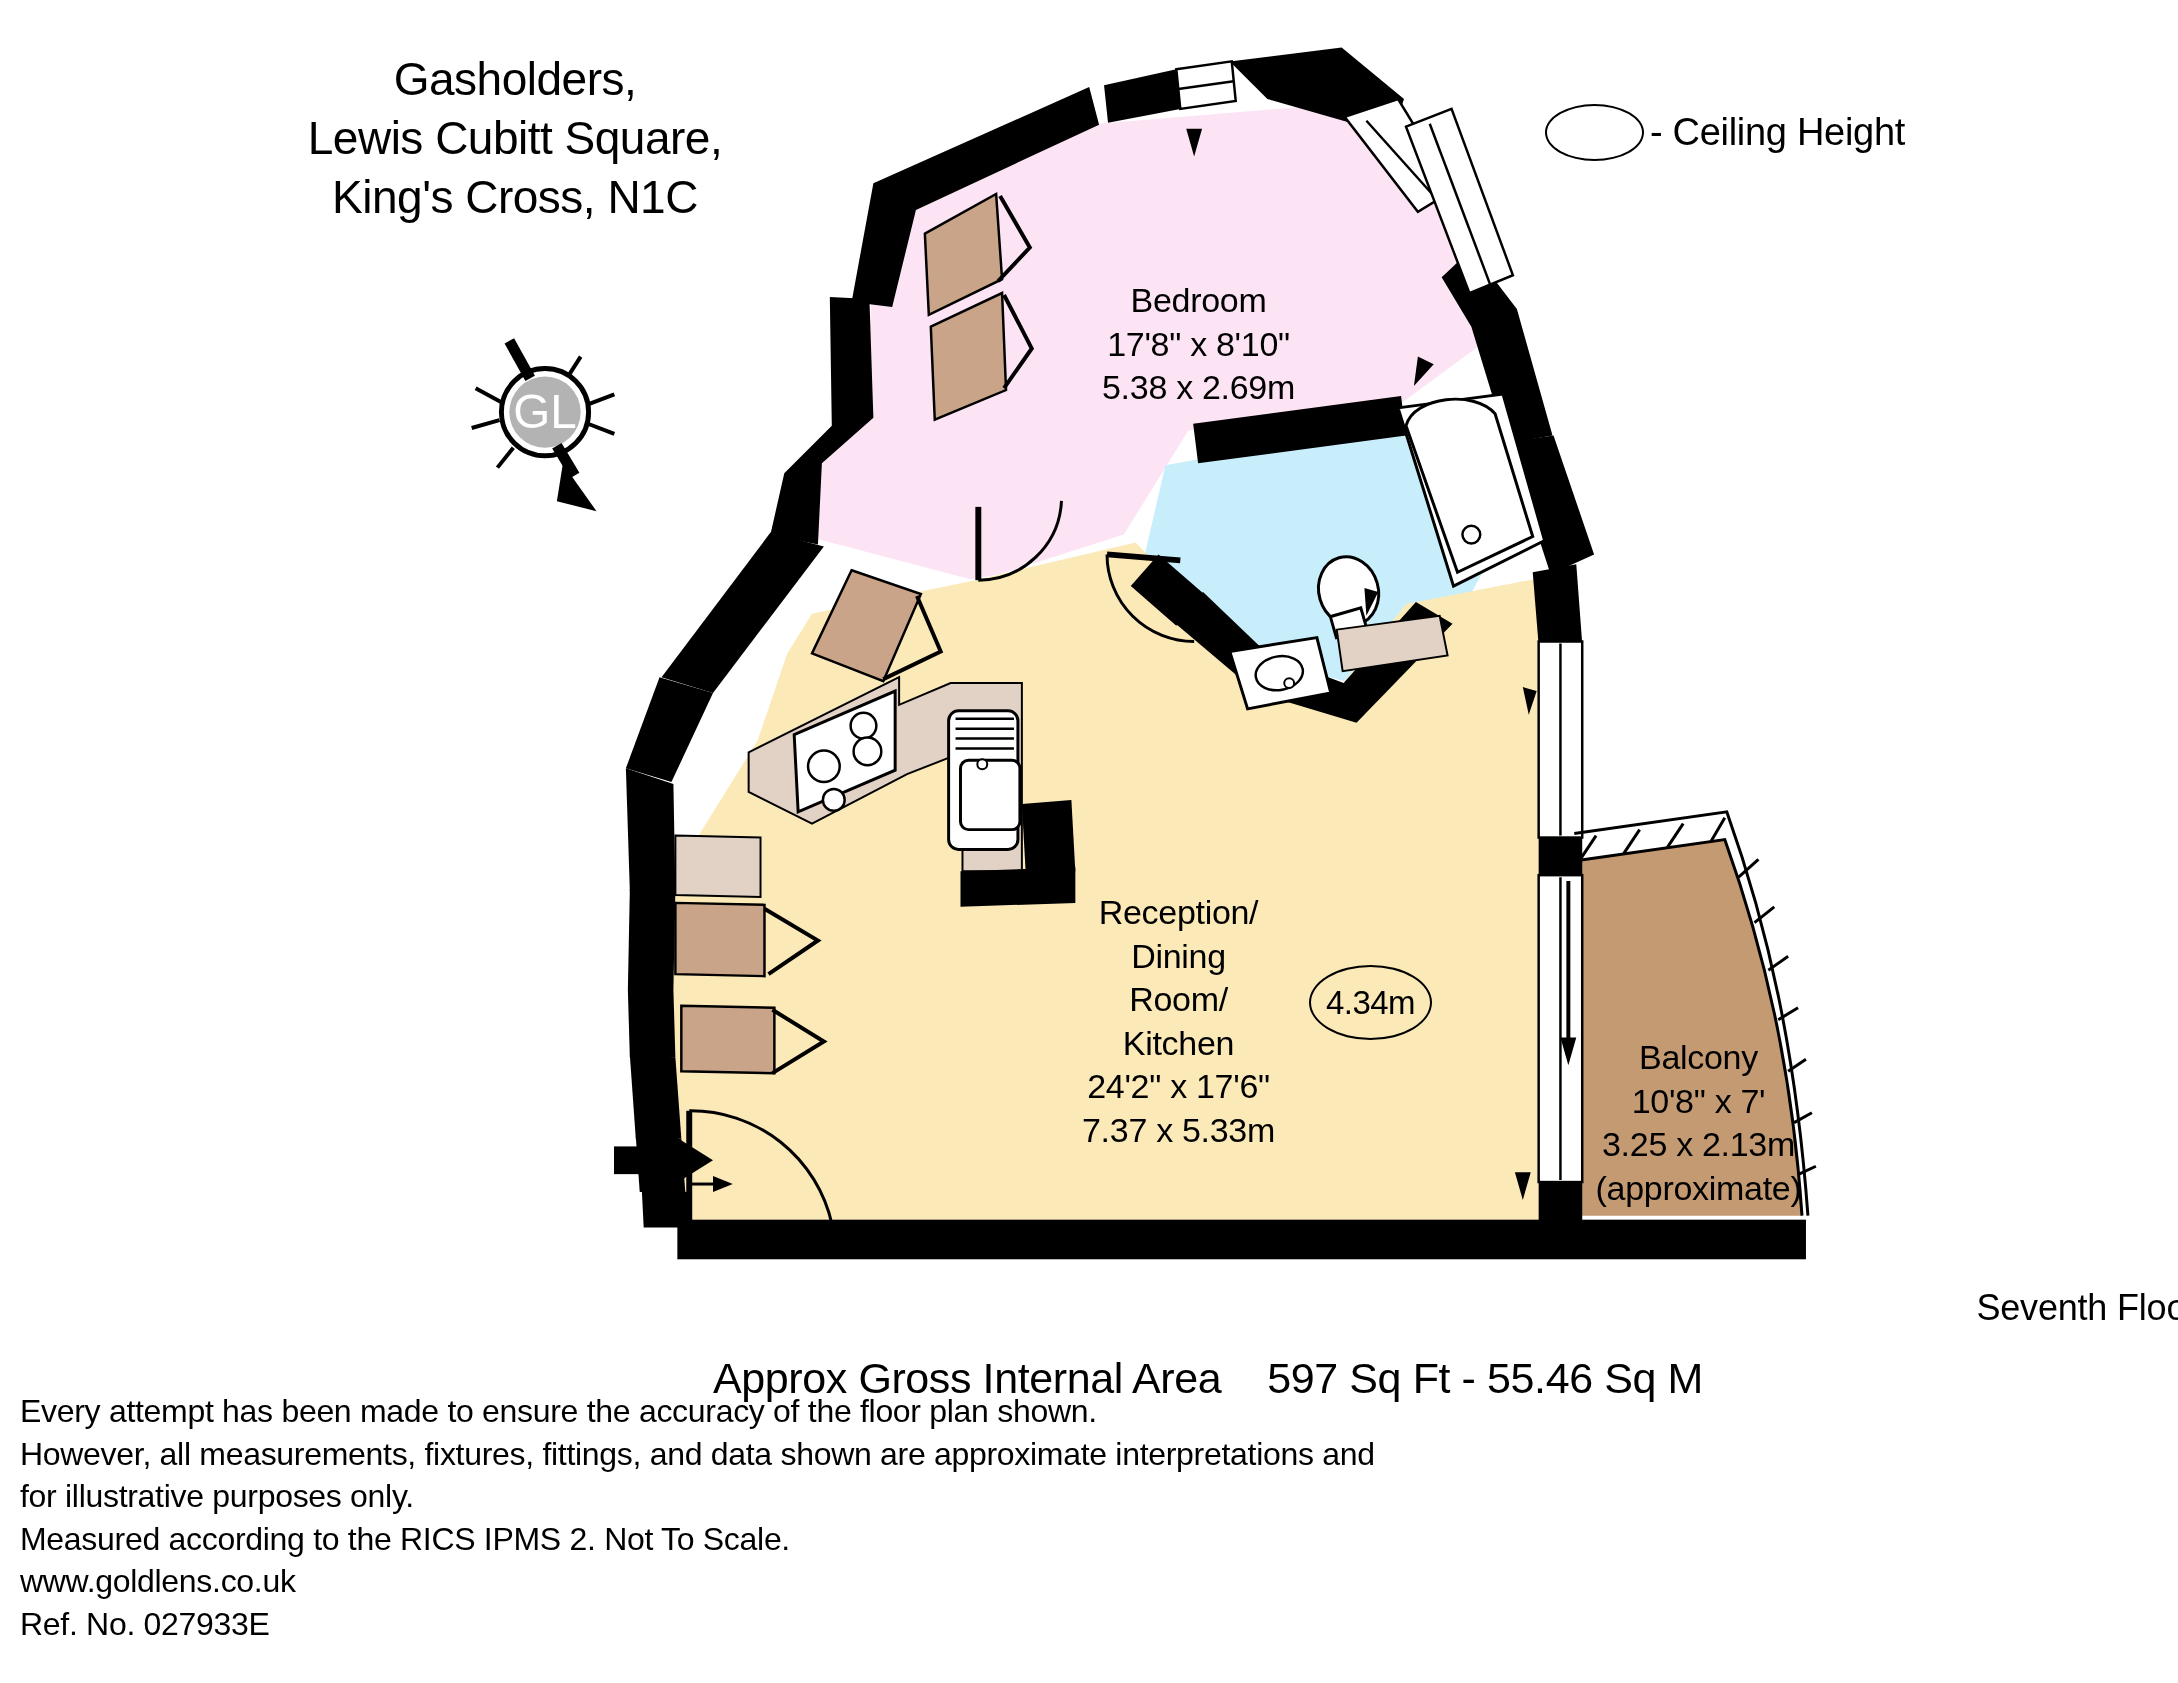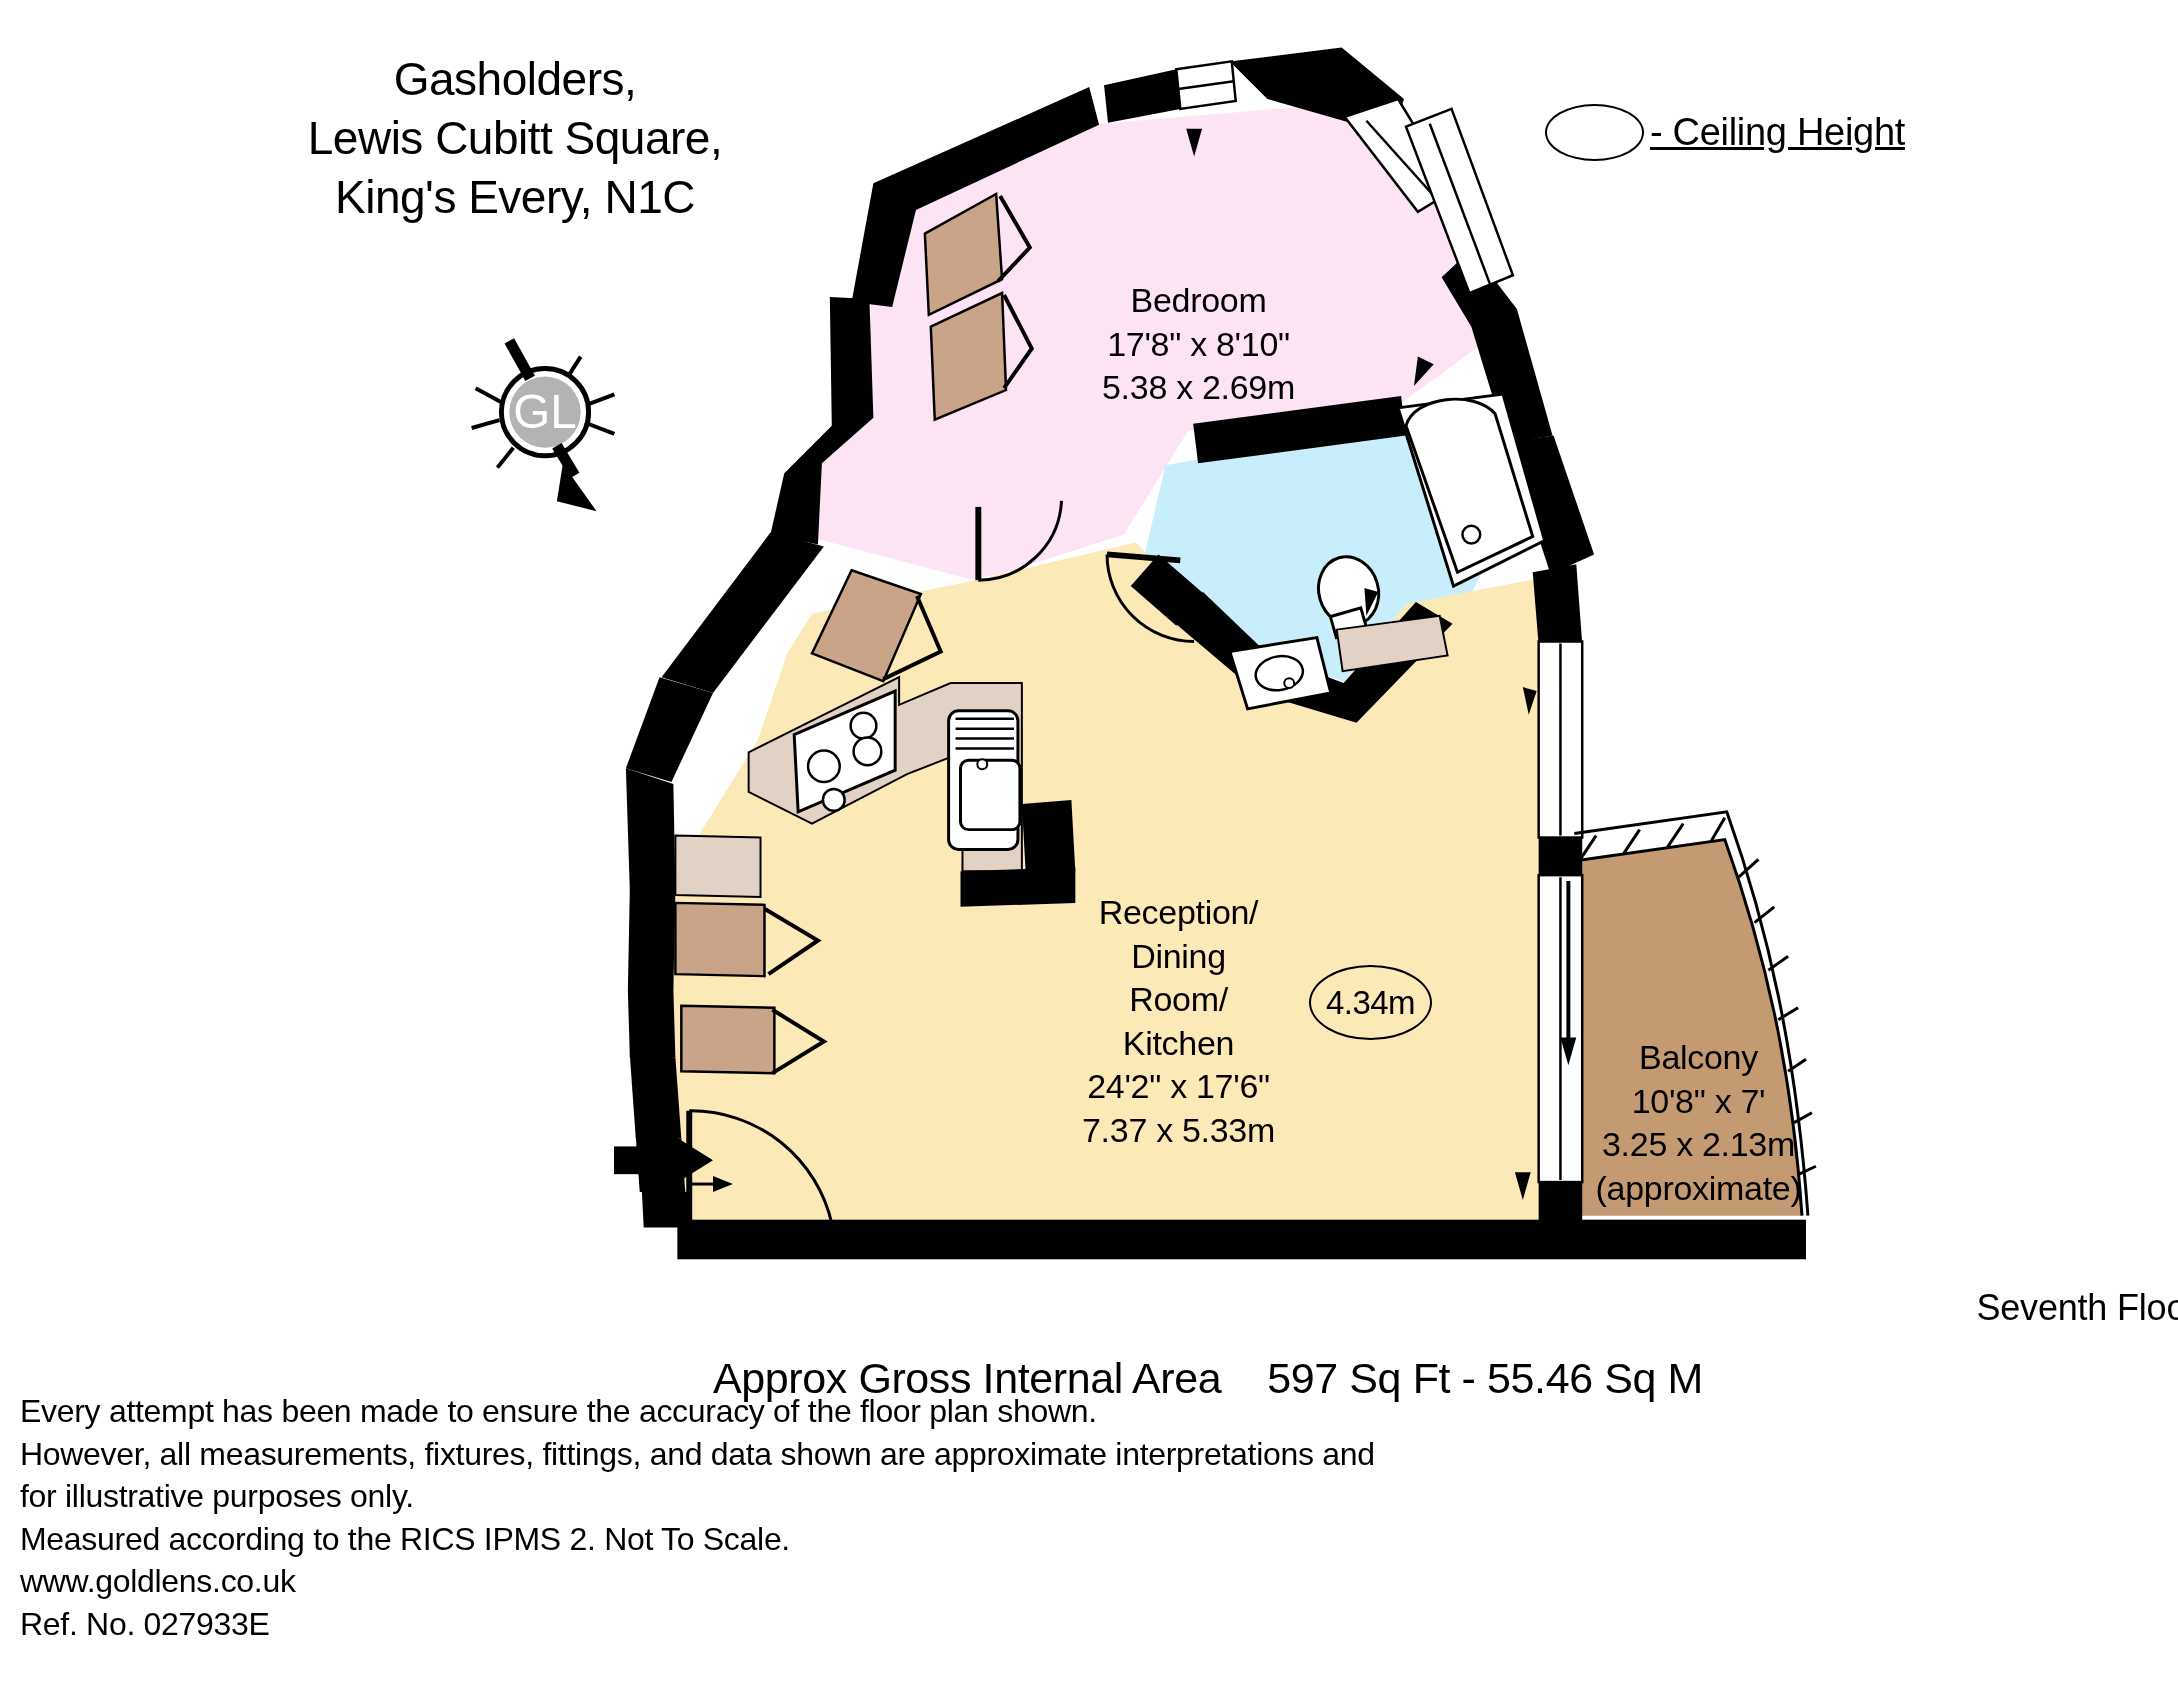--- a/index.html
+++ b/index.html
@@ -51,21 +51,20 @@
     height: 57px;
     border: 2px solid #000;
     border-radius: 50%;
     background: #fff;
     box-sizing: border-box;
   }
   .legend-label {
     font-size: 38px;
     letter-spacing: -0.3px;
     white-space: nowrap;
-    text-decoration: underline;
   }
 
   
   .room-label {
     position: absolute;
     text-align: center;
     font-size: 34px;
     line-height: 1.28;
     letter-spacing: -0.3px;
     color: #000;
@@ -131,21 +130,21 @@
   .gl-logo { position: absolute; left: 416px; top: 317px; width: 218px; height: 218px; }
 </style>
 </head>
 <body>
 
 <div id="page">
 
   <div class="title-block">
     <span class="tline">Gasholders,</span>
     <span class="tline">Lewis Cubitt Square,</span>
-    <span class="tline">King's Every, N1C</span>
+    <span class="tline">King's Cross, N1C</span>
   </div>
 
   <svg class="gl-logo" viewBox="0 0 220 220">
 
     <g stroke="#000" stroke-width="4" fill="none">
       <line x1="146" y1="40" x2="132" y2="62"></line>
       <line x1="180" y1="78" x2="154" y2="88"></line>
       <line x1="180" y1="118" x2="154" y2="108"></line>
       <line x1="40" y1="72" x2="66" y2="86"></line>
       <line x1="36" y1="112" x2="64" y2="104"></line>

